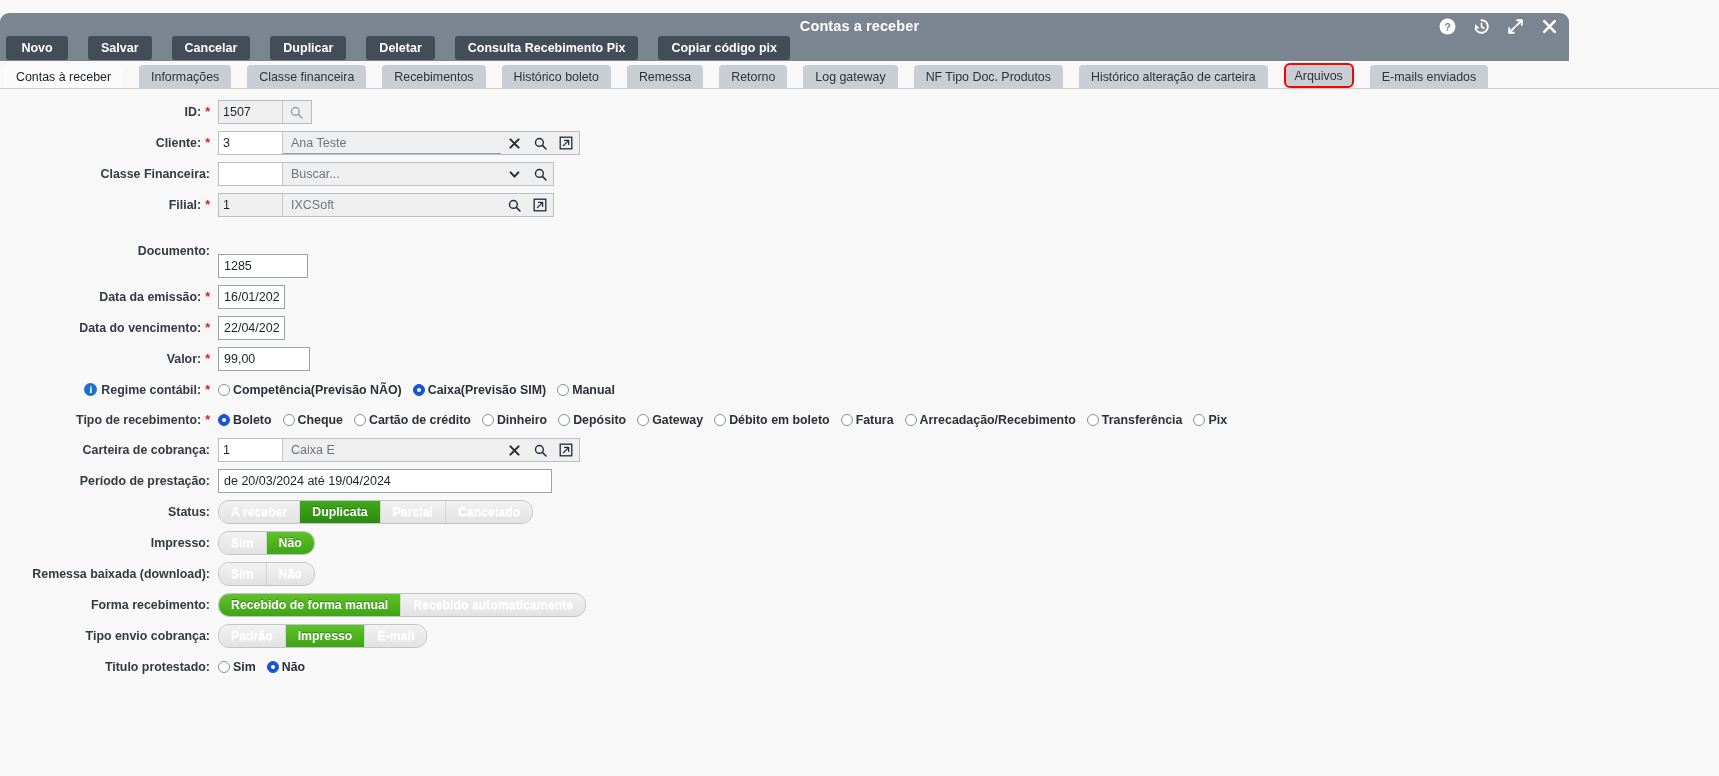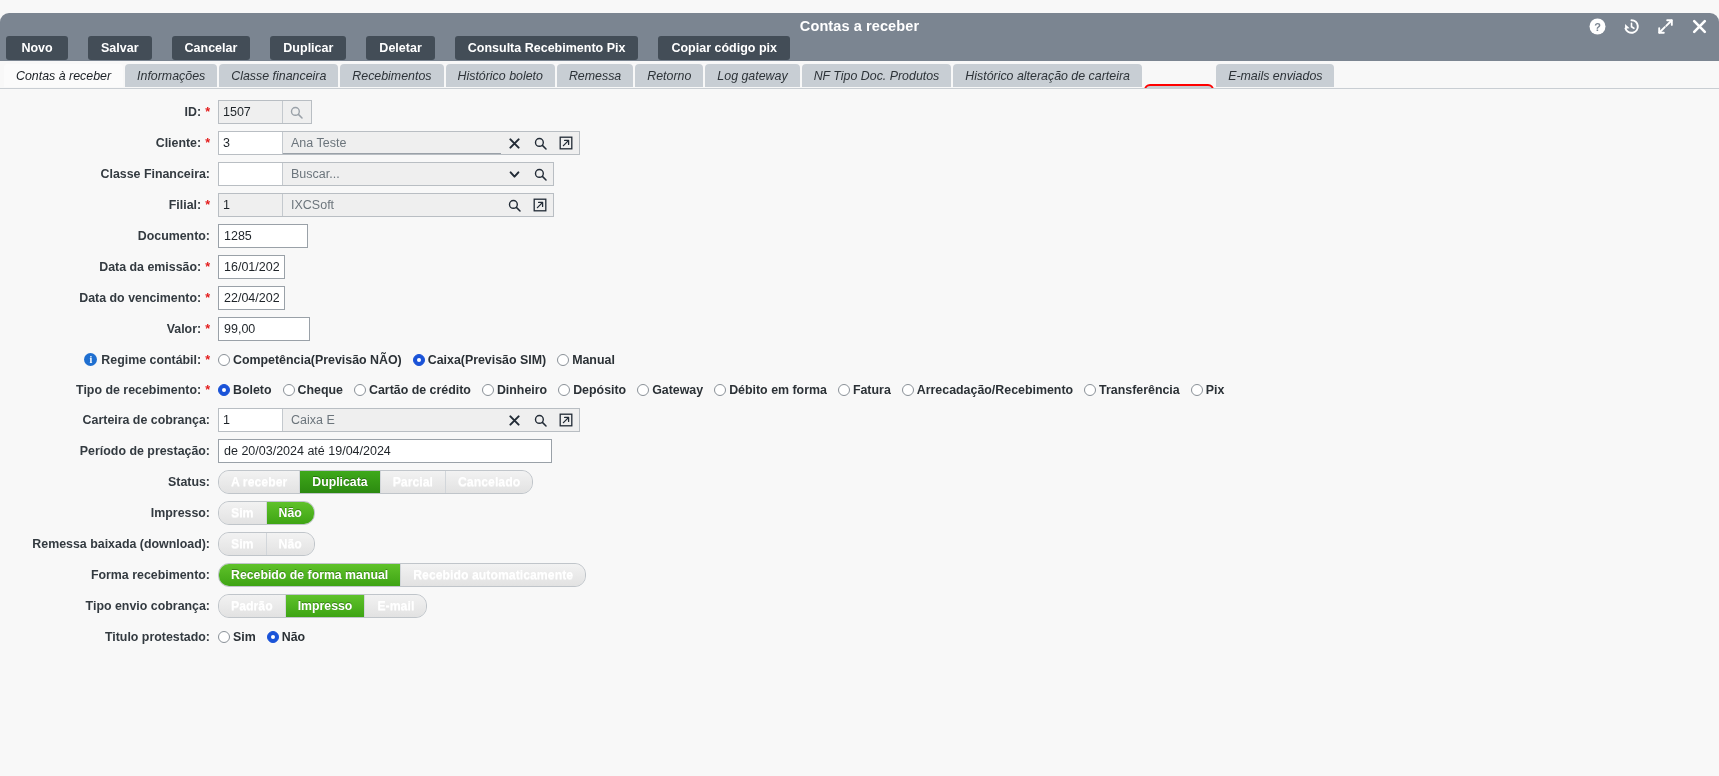--- a/index.html
+++ b/index.html
@@ -13,21 +13,21 @@
   #app {
     position: relative;
     width: 1719px; height: 776px;
     background: #f8f8f8;
     overflow: hidden;
   }
 
   
   .titlebar {
     position: absolute; left: 0; top: 13px;
-    width: 1719px; height: 48px;
+    width: 1569px; height: 48px;
     background: #7b8591;
     border-radius: 9px 9px 0 0;
   }
   .title-text {
     position: absolute; left: 0; top: 5px; width: 1719px;
     text-align: center;
     color: #ffffff;
     font-size: 14.5px;
     font-weight: bold;
     letter-spacing: .1px;
@@ -62,24 +62,23 @@
     display: flex; align-items: center; justify-content: center;
     cursor: pointer;
     white-space: nowrap;
     font-family: "Liberation Sans", sans-serif;
   }
 
   
   .tabstrip {
     position: absolute; left: 0; top: 64px;
     width: 1719px; height: 24px;
-    display: flex; align-items: flex-start;
+    display: flex; align-items: flex-end;
     padding-left: 4px;
-    gap: 2px;
-    font-style: italic;
+    gap: 16px;
   }
   .tab {
     height: 23px;
     padding: 0 12px;
     background: #c8ced4;
     color: #2d3338;
     font-size: 12.4px;
     display: flex; align-items: center;
     border-radius: 4px 4px 0 0;
     cursor: pointer;
@@ -377,21 +376,21 @@
               <path d="M4.4 9.6 L9.4 4.6 M5.6 4.4 H9.6 V8.4" stroke="#222b36" stroke-width="1.3" fill="none" stroke-linecap="round" stroke-linejoin="round"></path>
             </svg>
         </div>
       </div>
     </div>
 
     <div class="row">
       <div class="lbl">
         <span>Documento:</span>
       </div>
-      <input class="inp" style="width: 90px;" value="1285">
+      <input class="inp" style="width: 90px; margin-top: 30px;" value="1285">
     </div>
 
     <div class="row">
       <div class="lbl">
         <span>Data da emissão:</span>
         <span class="req">*</span>
       </div>
       <input class="inp" style="width: 67px;" value="16/01/2024">
     </div>
 
@@ -458,21 +457,21 @@
         <label class="radio-opt">
           <span class="rdo"></span>
           <span>Depósito</span>
         </label>
         <label class="radio-opt">
           <span class="rdo"></span>
           <span>Gateway</span>
         </label>
         <label class="radio-opt">
           <span class="rdo"></span>
-          <span>Débito em forma</span>
+          <span>Débito em boleto</span>
         </label>
         <label class="radio-opt">
           <span class="rdo"></span>
           <span>Fatura</span>
         </label>
         <label class="radio-opt">
           <span class="rdo"></span>
           <span>Arrecadação/Recebimento</span>
         </label>
         <label class="radio-opt">

